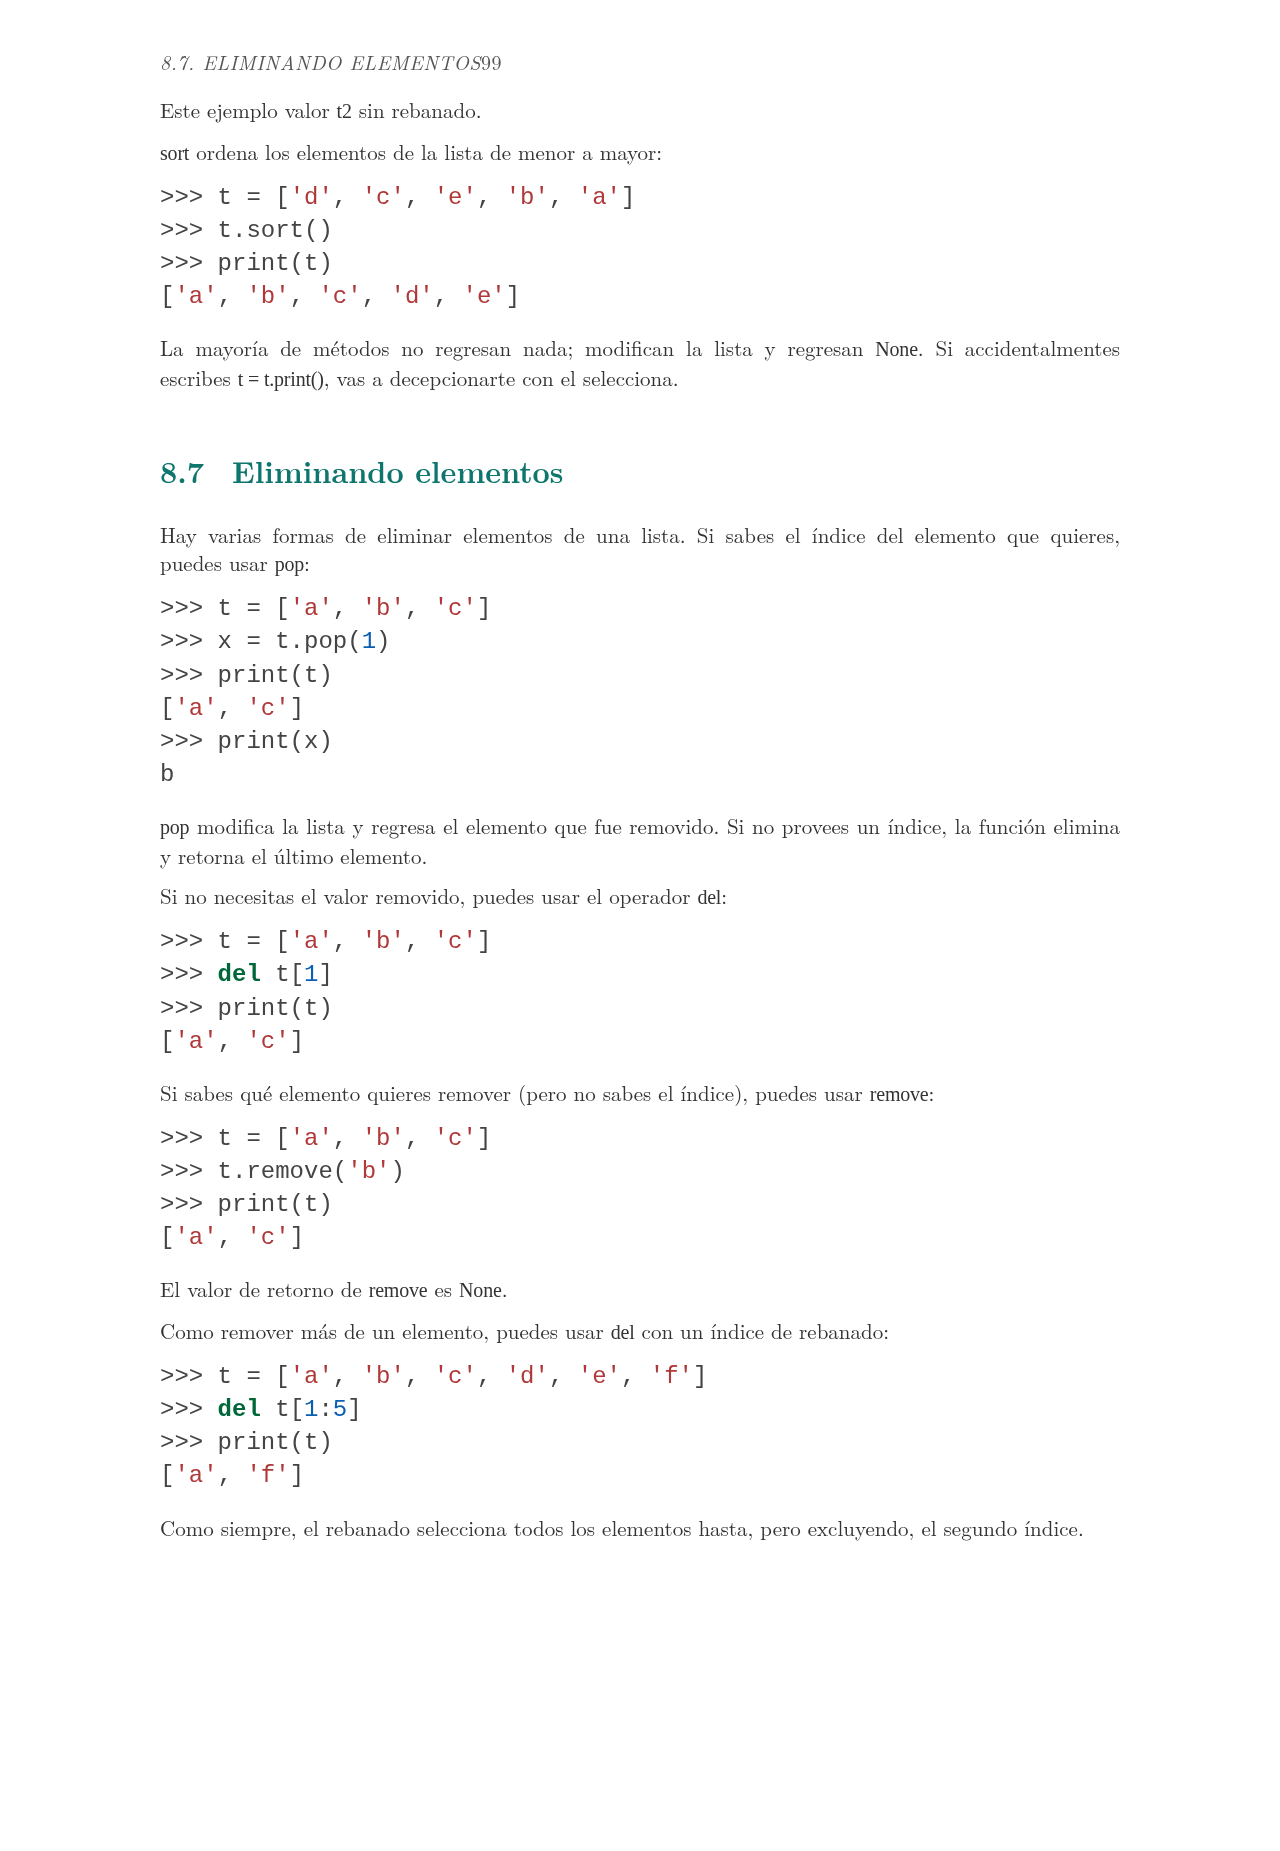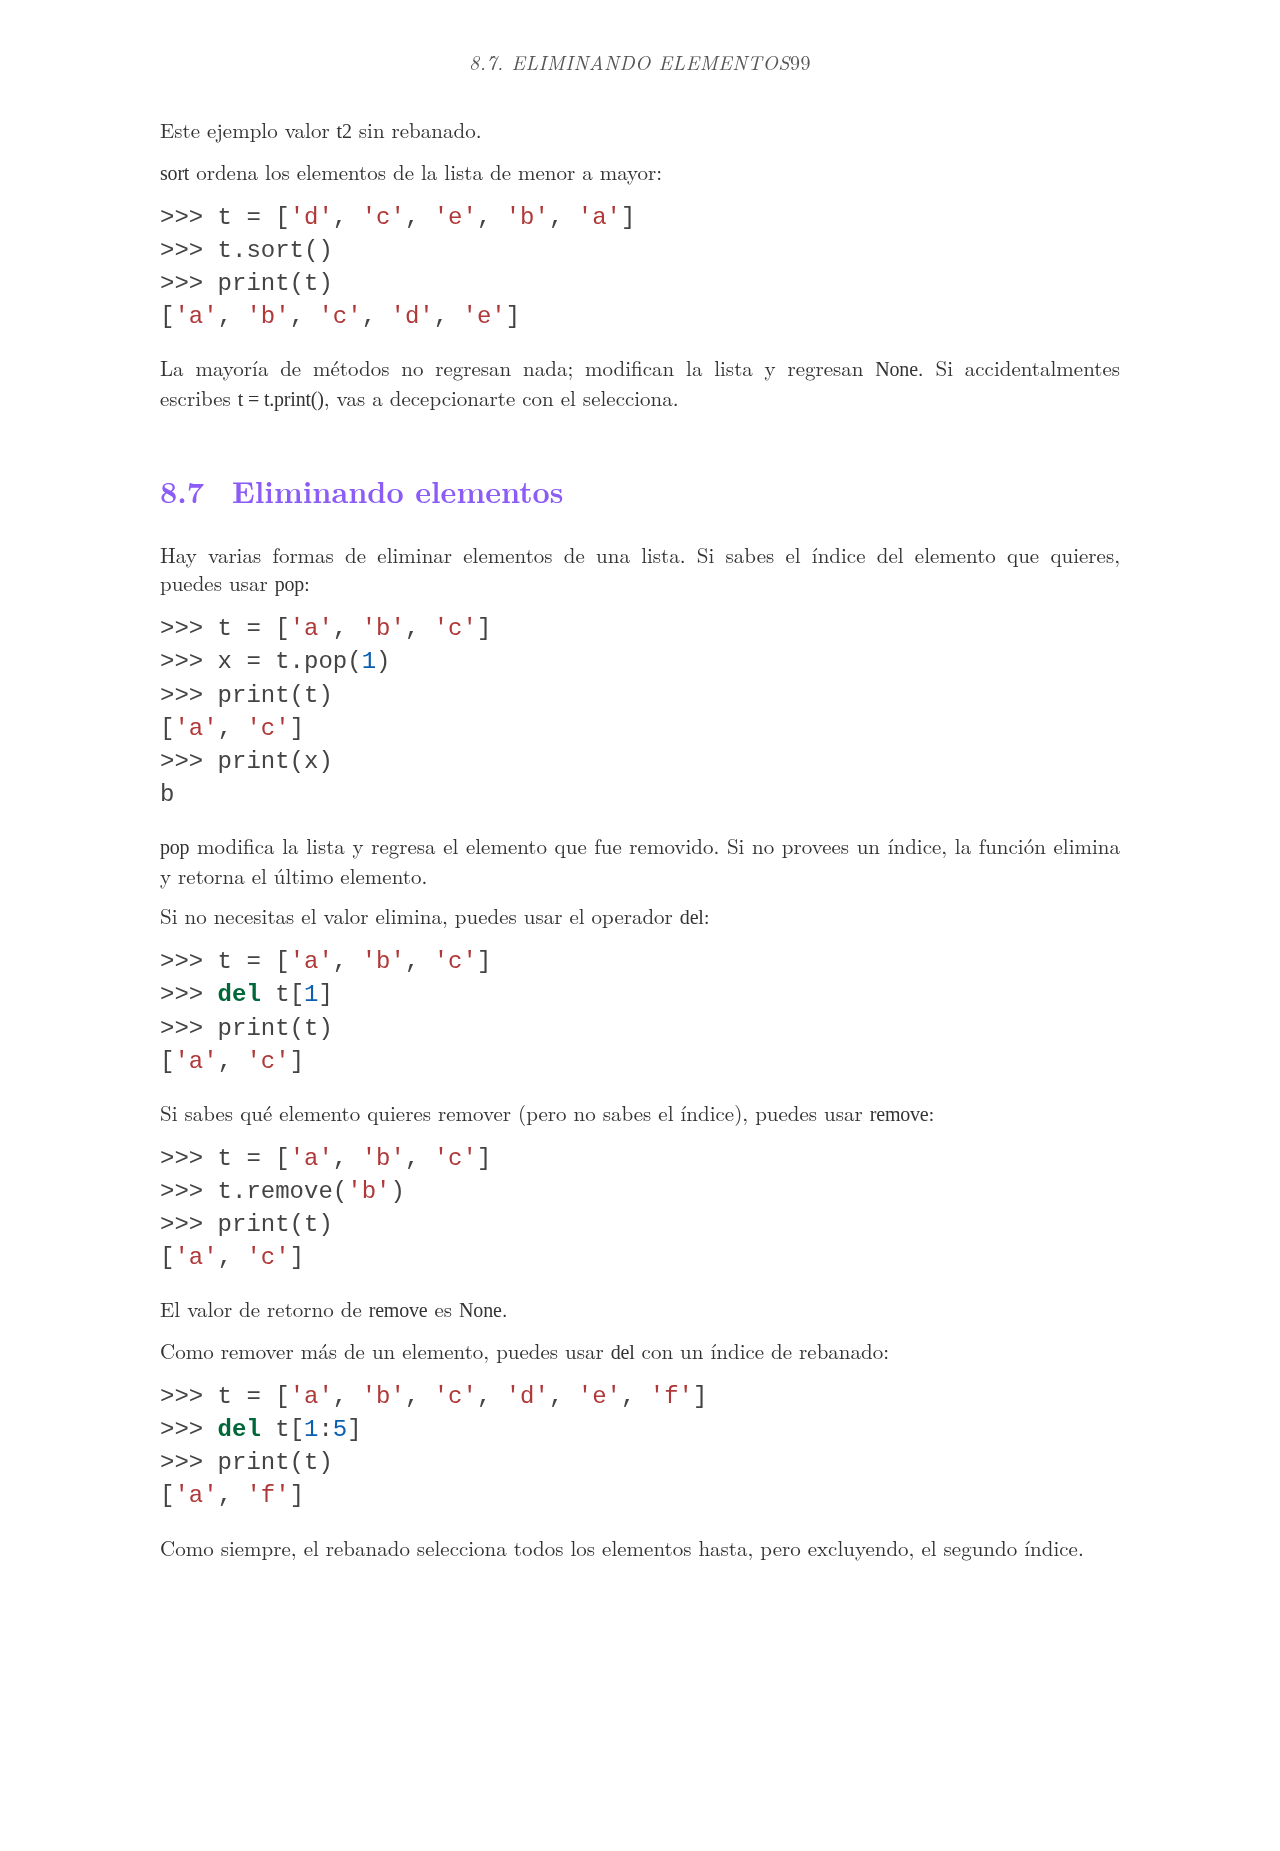--- a/index.html
+++ b/index.html
@@ -8,25 +8,25 @@
       background: #fff;
       color: #333;
       width: 1280px;
       height: 1851px;
       padding: 48px 160px 48px 160px;
       font-size: 21px;
       line-height: 1.35;
     }
     .header {
       display: flex;
-      justify-content: center;
+      justify-content: flex-start;
       font-style: italic;
       font-size: 20px;
       color: #555;
-      margin-bottom: 40px;
+      margin-bottom: 20px;
       letter-spacing: 0.5px;
     }
     .header .page-no { font-style: normal; }
     .para { margin-bottom: 12px; text-align: justify; }
     .para-gap { margin-bottom: 20px; }
     .tt {
       font-family: Liberation Serif, serif;
       font-size: 20px;
       letter-spacing: -0.2px;
       margin-top: 44px;
@@ -40,21 +40,21 @@
       color: #444;
     }
     .strlit { color: #b03838; }
     .kw { color: #006838; font-weight: bold; }
     .num { color: #0a5fb0; }
     .section-title {
       font-weight: bold;
       font-size: 30px;
       margin-top: 58px;
       margin-bottom: 28px;
-      color: #8b5cf6;
+      color: #0f766e;
     }
     .section-title .secnum { margin-right: 28px; }
   </style>
 </head>
 <body>
 
 <div class="header">
   <span>8.7.  ELIMINANDO ELEMENTOS</span>
   <span class="page-no">99</span>
 </div>
@@ -89,21 +89,21 @@
 <span>&gt;&gt;&gt; print(t)</span>
 <span>[</span><span class="strlit">'a'</span><span>, </span><span class="strlit">'c'</span><span>]</span>
 <span>&gt;&gt;&gt; print(x)</span>
 <span>b</span></div>
 
 <p class="para">
   <span class="tt">pop</span><span> modifica la lista y regresa el elemento que fue removido. Si no provees un índice, la función elimina y retorna el último elemento.</span>
 </p>
 
 <p class="para">
-  <span>Si no necesitas el valor elimina, puedes usar el operador </span><span class="tt">del</span><span>:</span>
+  <span>Si no necesitas el valor removido, puedes usar el operador </span><span class="tt">del</span><span>:</span>
 </p>
 
 <div class="codeblock"><span>&gt;&gt;&gt; t = [</span><span class="strlit">'a'</span><span>, </span><span class="strlit">'b'</span><span>, </span><span class="strlit">'c'</span><span>]</span>
 <span>&gt;&gt;&gt; </span><span class="kw">del</span><span> t[</span><span class="num">1</span><span>]</span>
 <span>&gt;&gt;&gt; print(t)</span>
 <span>[</span><span class="strlit">'a'</span><span>, </span><span class="strlit">'c'</span><span>]</span></div>
 
 <p class="para">
   <span>Si sabes qué elemento quieres remover (pero no sabes el índice), puedes usar </span><span class="tt">remove</span><span>:</span>
 </p>

